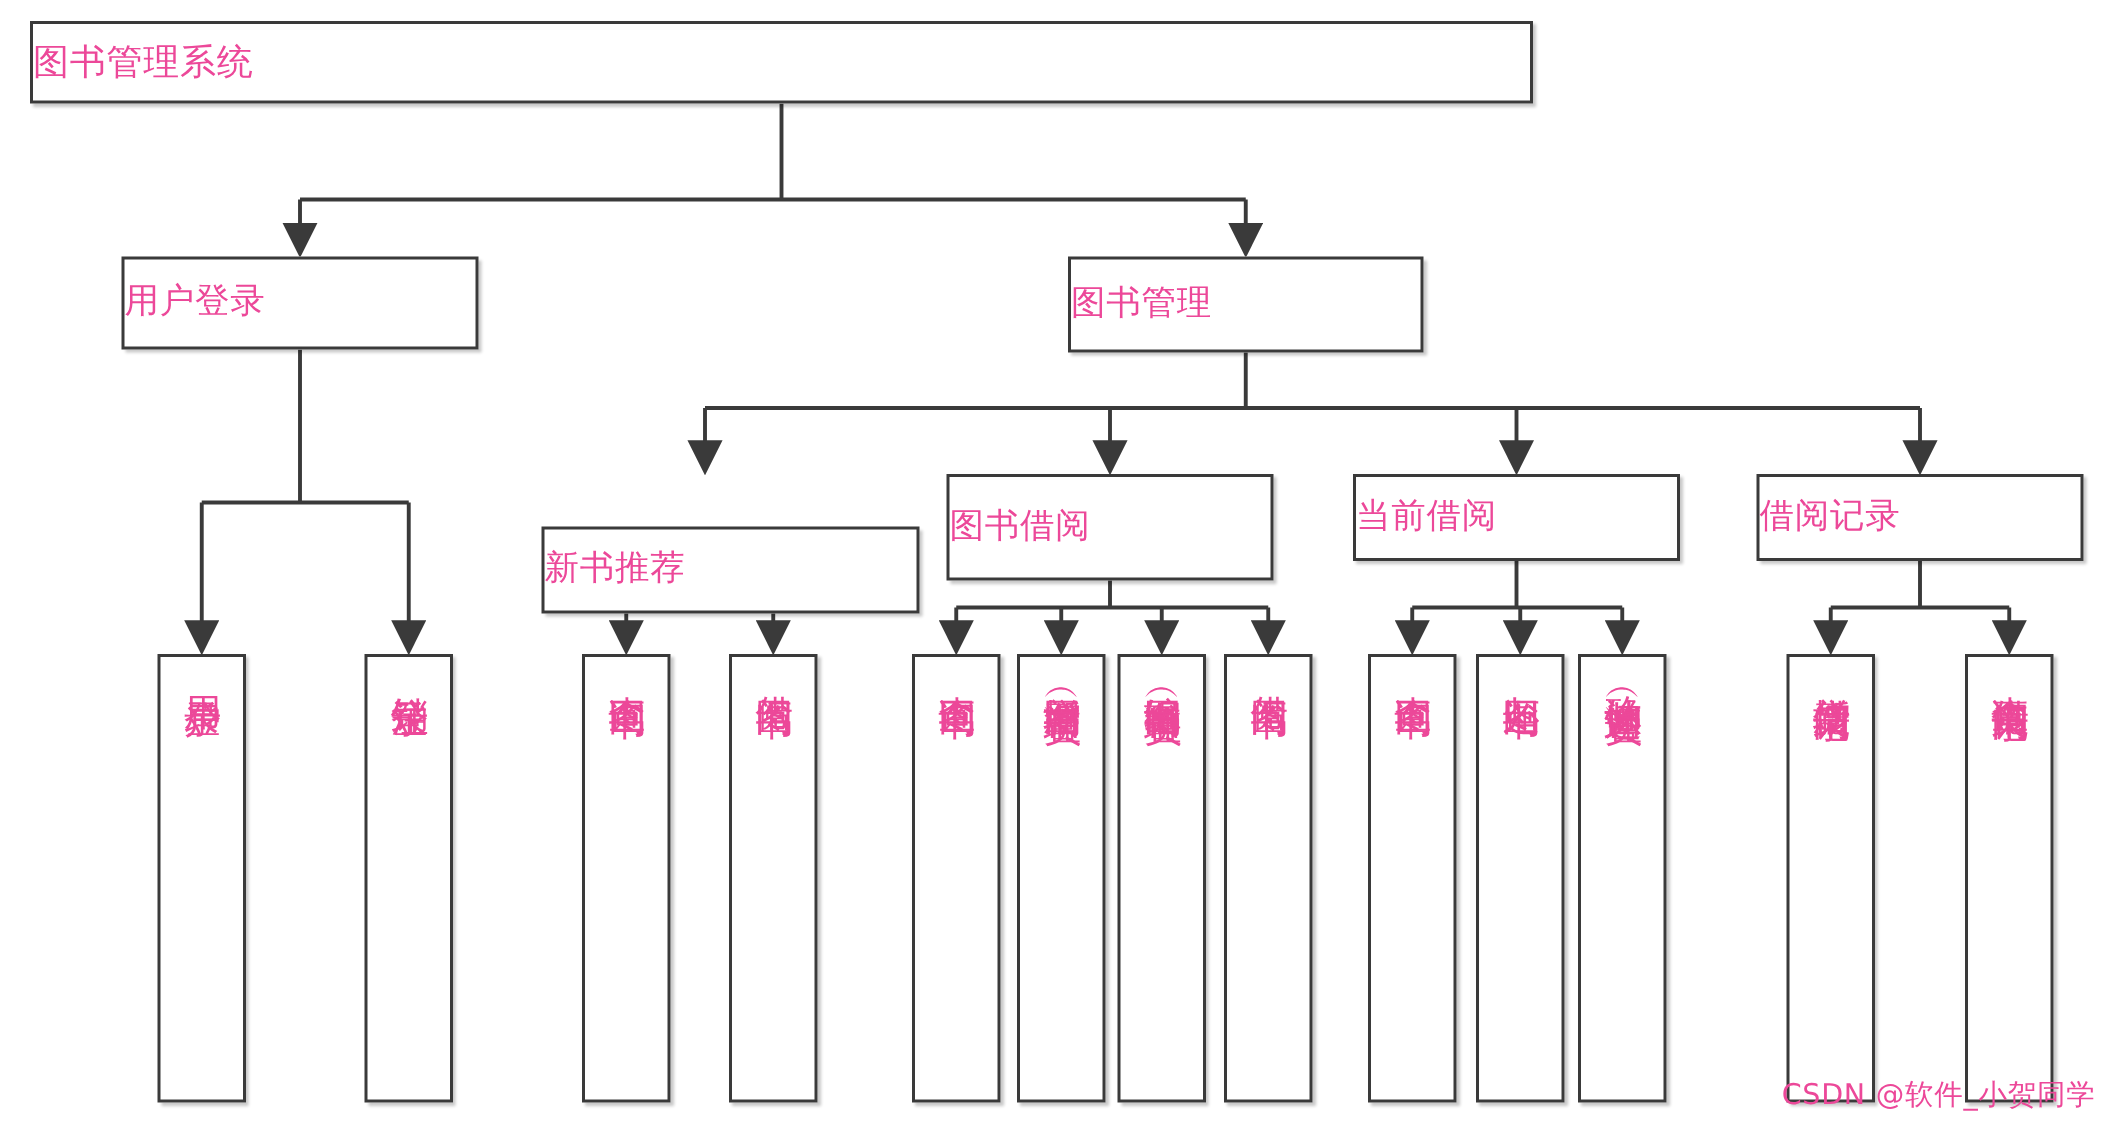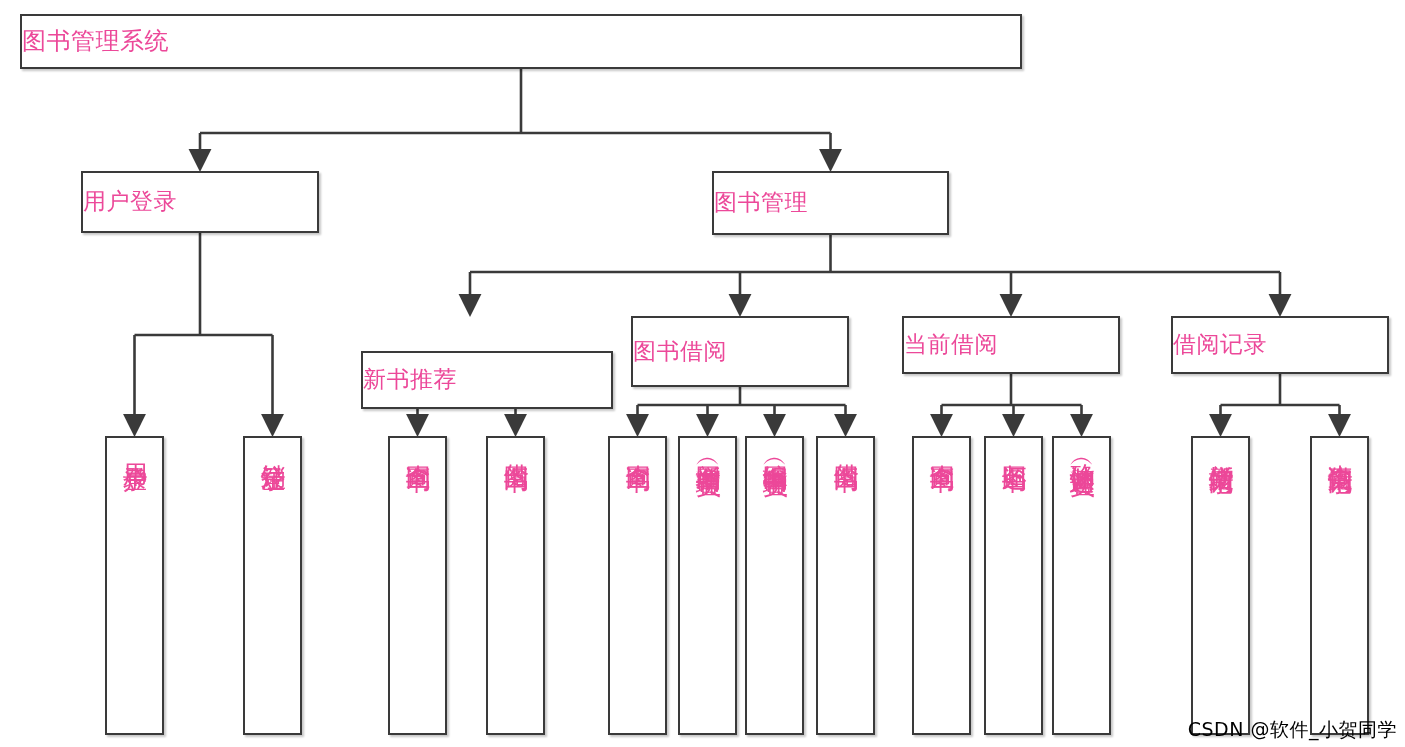--- a/index.html
+++ b/index.html
@@ -57,21 +57,21 @@
     font-size: 25px;
     line-height: 1.05;
     letter-spacing: 1.5px;
     margin: 0 auto;
   }
   .watermark {
     position: absolute;
     right: 8px;
     bottom: 4px;
     font-size: 19px;
-    color: #000000;
+    color: #ec4899;
     letter-spacing: 0.5px;
     white-space: nowrap;
   }
 </style>
 </head>
 <body>
 
 <div id="canvas">
 
   <svg id="wires" viewBox="0 0 1405 747" xmlns="http://www.w3.org/2000/svg">

